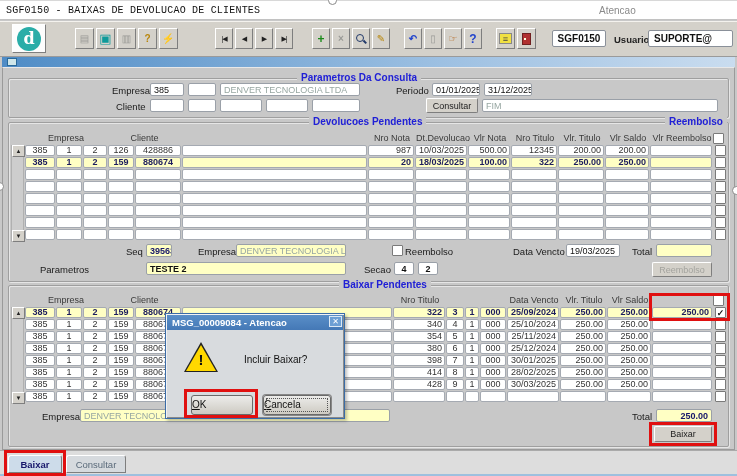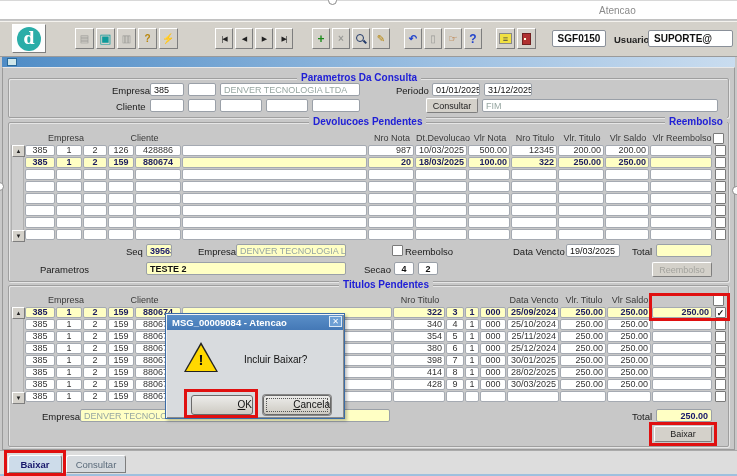--- a/index.html
+++ b/index.html
@@ -63,40 +63,41 @@
   .hdr-cbx { position:absolute; width:11px; height:11px; background:#fff; border:1px solid #7a7a7a; border-radius:1px; }
 
   
   .dialog { position:absolute; left:165px; top:313px; width:180px; height:106px; background:#d8dbde; border:1px solid #3a6ca8; box-shadow:inset 1px 1px 0 #f2f2f2, inset -1px -1px 0 #8a8a8a, 2px 2px 3px rgba(0,0,0,0.25); z-index:40; }
   .dtitle { position:absolute; left:1px; top:1px; right:1px; height:15px; background:linear-gradient(to bottom,#5a8fc8,#4478b6); color:#fff; font-size:9.5px; font-weight:bold; padding:2px 0 0 5px; }
   .dclose { position:absolute; right:2px; top:2px; width:13px; height:11px; background:#6d9fd4; border:1px solid #dce8f4; color:#fff; font-size:8px; line-height:10px; text-align:center; }
   .warn-tri-o { position:absolute; left:18px; top:28px; width:0; height:0; border-left:17px solid transparent; border-right:17px solid transparent; border-bottom:30px solid #222; }
   .warn-tri { position:absolute; left:20px; top:31px; width:0; height:0; border-left:15px solid transparent; border-right:15px solid transparent; border-bottom:26px solid #ffd800; }
   .warn-bang { position:absolute; left:18px; top:37px; width:34px; text-align:center; font-size:15px; font-weight:bold; color:#111; }
   .dmsg { position:absolute; left:78px; top:40px; font-size:10px; color:#111; }
-  .dbtn { position:absolute; top:81px; height:20px; background:linear-gradient(to bottom,#ececea,#cdcac2); border:1px solid #6a6a6a; border-radius:3px; font-size:10px; color:#111; text-align:right; line-height:18px; display:block; }
+  .dbtn { position:absolute; top:81px; height:20px; background:linear-gradient(to bottom,#ececea,#cdcac2); border:1px solid #6a6a6a; border-radius:3px; font-size:10px; color:#111; text-align:left; line-height:18px; display:block; }
   .dbtn::first-letter { text-decoration:underline; }
   .dbtn.focus { outline:1px dotted #555; outline-offset:-4px; box-shadow:0 0 0 1px #888; }
 
   
   .redrect { position:absolute; border:3px solid #e01010; z-index:50; background:transparent; }
 
   
   .footer { position:absolute; left:0; top:450px; width:737px; height:26px; background:#dddddd; border-top:1px solid #aaa; }
   .footer::after { content:""; position:absolute; left:0; bottom:0; width:737px; height:2px; background:#9ec0de; }
   .tab { position:absolute; top:4px; height:18px; border:1px solid; border-color:#ffffff #7e7e7e #7e7e7e #ffffff; border-radius:3px 3px 0 0; font-size:9.5px; display:flex; align-items:center; justify-content:center; }
   .tab.active { background:#cddcea; color:#16166a; font-weight:bold; }
   .tab.idle { background:#d6dade; color:#5a6a7a; }
 </style>
 </head>
 <body>
 
 <div class="app">
 
   <div class="titlebar">
+    <span class="wtitle">SGF0150 - BAIXAS DE DEVOLUCAO DE CLIENTES</span>
     <span class="wmenu">Atencao</span>
   </div>
   <div class="handle" style="left:328px; top:-4px;"></div>
   <div class="handle" style="left:-5px; top:182px;"></div>
   <div class="handle" style="left:732px; top:186px;"></div>
 
   <div class="toolbar">
     <div class="logo-btn">
       <div class="logo-circle">d</div>
     </div>
@@ -239,21 +240,21 @@
   <div class="fld fldy" style="left:656px; top:244px; width:56px;"></div>
 
   <span class="lbl" style="left:40px; top:264px;">Parametros</span>
   <div class="fld fldy" style="left:146px; top:262px; width:200px; font-weight:bold;">TESTE 2</div>
   <span class="lbl" style="left:364px; top:264px;">Secao</span>
   <div class="fld" style="left:394px; top:262px; width:20px; justify-content:center; font-weight:bold;">4</div>
   <div class="fld" style="left:418px; top:262px; width:20px; justify-content:center; font-weight:bold;">2</div>
   <div class="btn disabled" style="left:652px; top:262px; width:60px; height:15px;">Reembolso</div>
 
   <div class="frame" style="left:8px; top:285px; width:721px; height:162px;">
-    <span class="sect-title" style="left:330px;">Titulos Pendentes</span>
+    <span class="sect-title" style="left:330px;">Baixar Pendentes</span>
   </div>
   <div class="grid" style="left:11px; top:295px; width:715px;">
     <div class="hdr-row" id="tit-headers" style="top:0;">
         <div class="hcell" style="width: 82px;">Empresa</div>
         <div class="hcell" style="width: 73px;">Cliente</div>
         <div class="hcell" style="width: 211px;"></div>
         <div class="hcell" style="width: 52px;">Nro Titulo</div>
         <div class="hcell" style="width: 18px;"></div>
         <div class="hcell" style="width: 14px;"></div>
         <div class="hcell" style="width: 26px;"></div>

